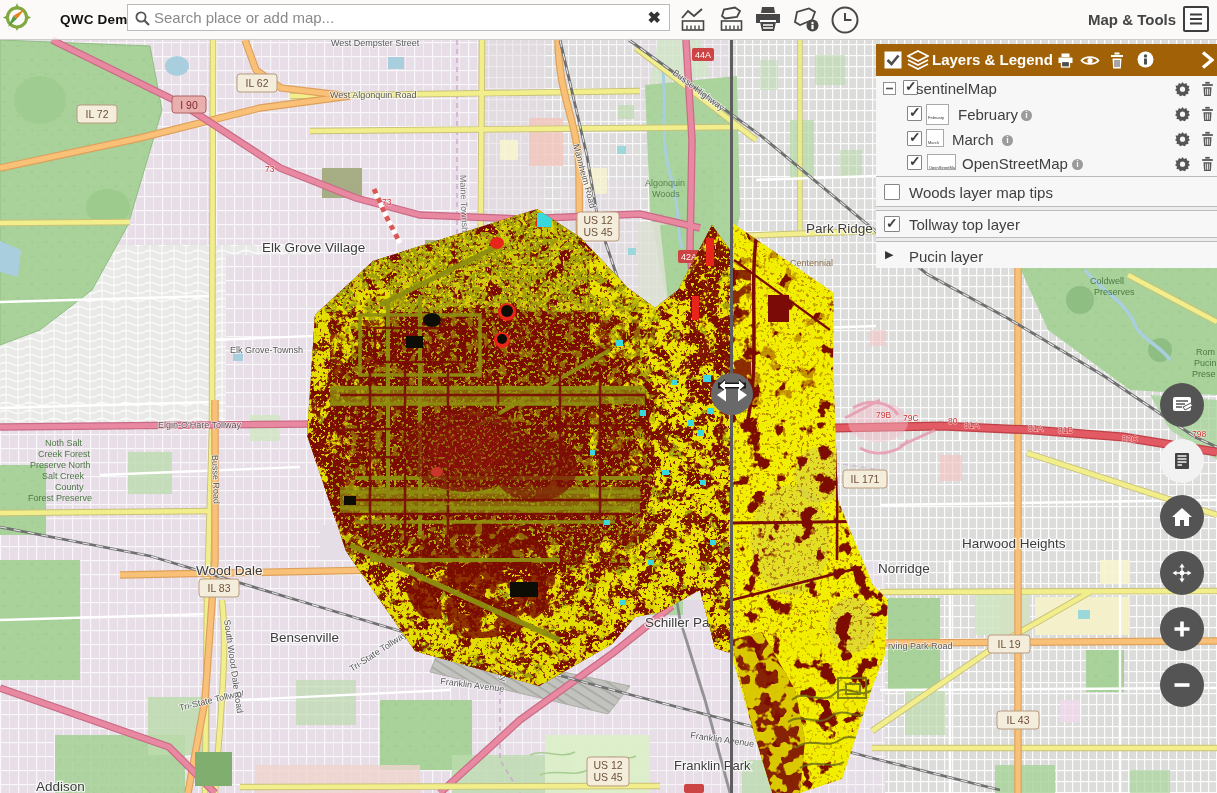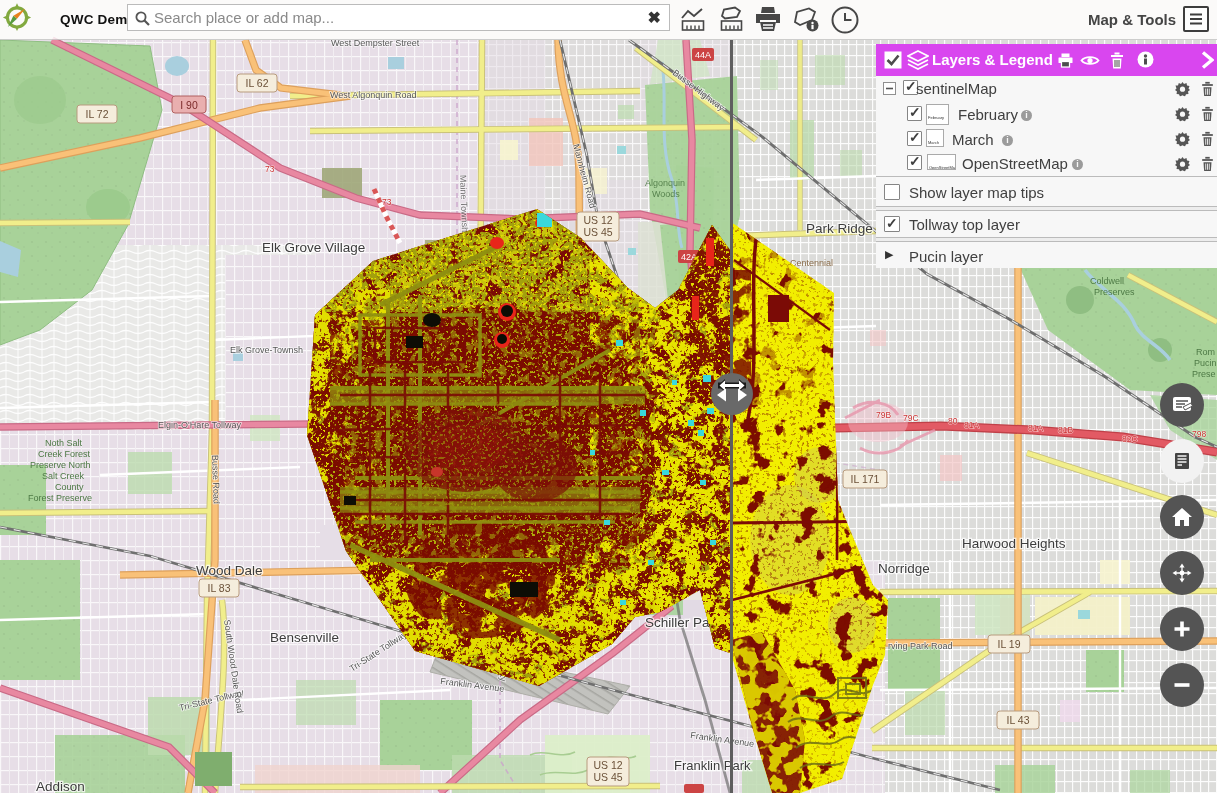--- a/index.html
+++ b/index.html
@@ -10,21 +10,21 @@
 #logo{position:absolute;left:3px;top:4px;width:30px;height:30px;}
 #apptitle{position:absolute;left:36px;top:12px;font-size:13.5px;font-weight:bold;color:#111;letter-spacing:0.2px;margin-left:24px;}
 #searchbox{position:absolute;left:127px;top:4px;width:543px;height:27px;background:#fff;border:1px solid #bbb;box-sizing:border-box;}
 #searchph{position:absolute;left:26px;top:4px;font-size:15px;color:#8a8a8a;}
 #searchx{position:absolute;right:8px;top:3px;font-size:16px;color:#333;font-weight:bold;}
 .tbicon{position:absolute;top:3px;width:34px;height:34px;}
 #maptools{position:absolute;left:1088px;top:11px;font-size:15px;font-weight:bold;color:#454545;}
 #menubtn{position:absolute;left:1183px;top:6px;width:26px;height:26px;border:2px solid #3d3d3d;border-radius:2px;background:rgba(255,255,255,0.6);box-sizing:border-box;}
 
 #panel{position:absolute;left:876px;top:44px;width:341px;background:#F7F7F7;font-size:15px;color:#404040;}
-#phead{height:32px;background:#d946ef;color:#fff;position:relative;}
+#phead{height:32px;background:#a16207;color:#fff;position:relative;}
 .prow{position:relative;background:#F7F7F7;box-sizing:border-box;}
 .sep{border-top:1px solid #bbb;}
 .cb{position:absolute;width:15px;height:15px;border:1px solid #858585;background:#fff;border-radius:1px;box-sizing:border-box;}
 .cbk{position:absolute;font-size:14px;color:#404040;font-weight:bold;top:-3px;left:1px;}
 .thumb{position:absolute;background:#fff;border:1px solid #aaa;box-sizing:border-box;overflow:hidden;}
 .thtxt{font-size:4px;color:#333;transform:scale(0.9);margin:2px 1px;}
 .gear,.ptrash{position:absolute;top:50%;transform:translateY(-50%);}
 .infoc{position:absolute;width:11px;height:11px;background:#9b9b9b;border-radius:50%;color:#f7f7f7;font-size:9px;font-weight:bold;text-align:center;line-height:11px;}
 
 .mapbtn{position:absolute;left:1160px;width:44px;height:44px;border-radius:50%;background:#545454;}
@@ -731,21 +731,21 @@
         </svg>
     <svg class="ptrash" style="left:325px" width="13" height="16" viewBox="0 0 14 18" fill="#555">
           <rect x="1" y="3.5" width="12" height="2"></rect>
           <rect x="4.5" y="1" width="5" height="2"></rect>
           <path d="M2.5,7 H11.5 L10.8,17 H3.2 Z"></path>
           <path d="M5,8.5 V15.5 M7,8.5 V15.5 M9,8.5 V15.5" stroke="#F7F7F7" stroke-width="1"></path>
         </svg>
   </div>
   <div class="prow sep" style="height:30px">
     <span class="cb" style="left:8px;top:7px;width:16px;height:16px"></span>
-    <span style="position:absolute;left:33px;top:7px">Show layer map tips</span>
+    <span style="position:absolute;left:33px;top:7px">Woods layer map tips</span>
   </div>
   <div class="prow sep" style="height:4px;background:#EDEDED"></div>
   <div class="prow sep" style="height:27px">
     <span class="cb" style="left:8px;top:5px;width:16px;height:16px">
           <span class="cbk" style="top:-2px">✓</span>
         </span>
     <span style="position:absolute;left:33px;top:5px">Tollway top layer</span>
   </div>
   <div class="prow sep" style="height:4px;background:#EDEDED"></div>
   <div class="prow sep" style="height:27px">

